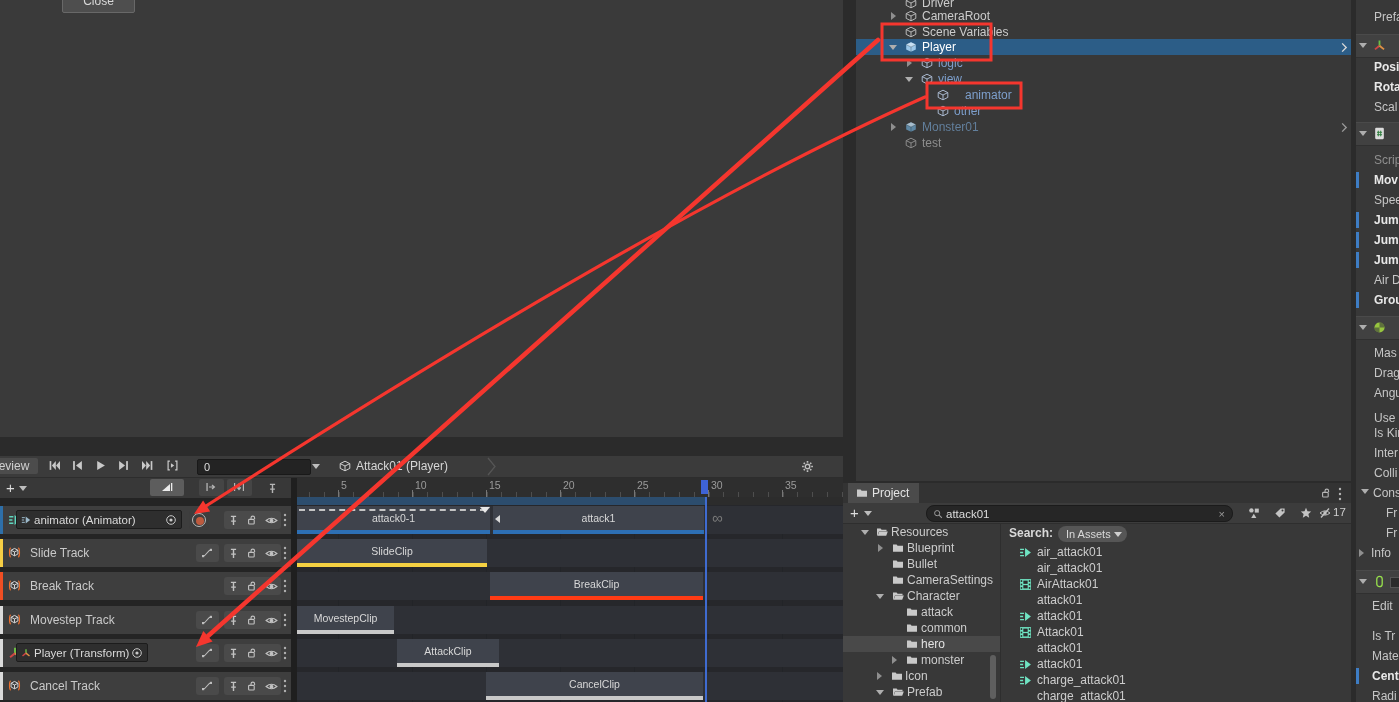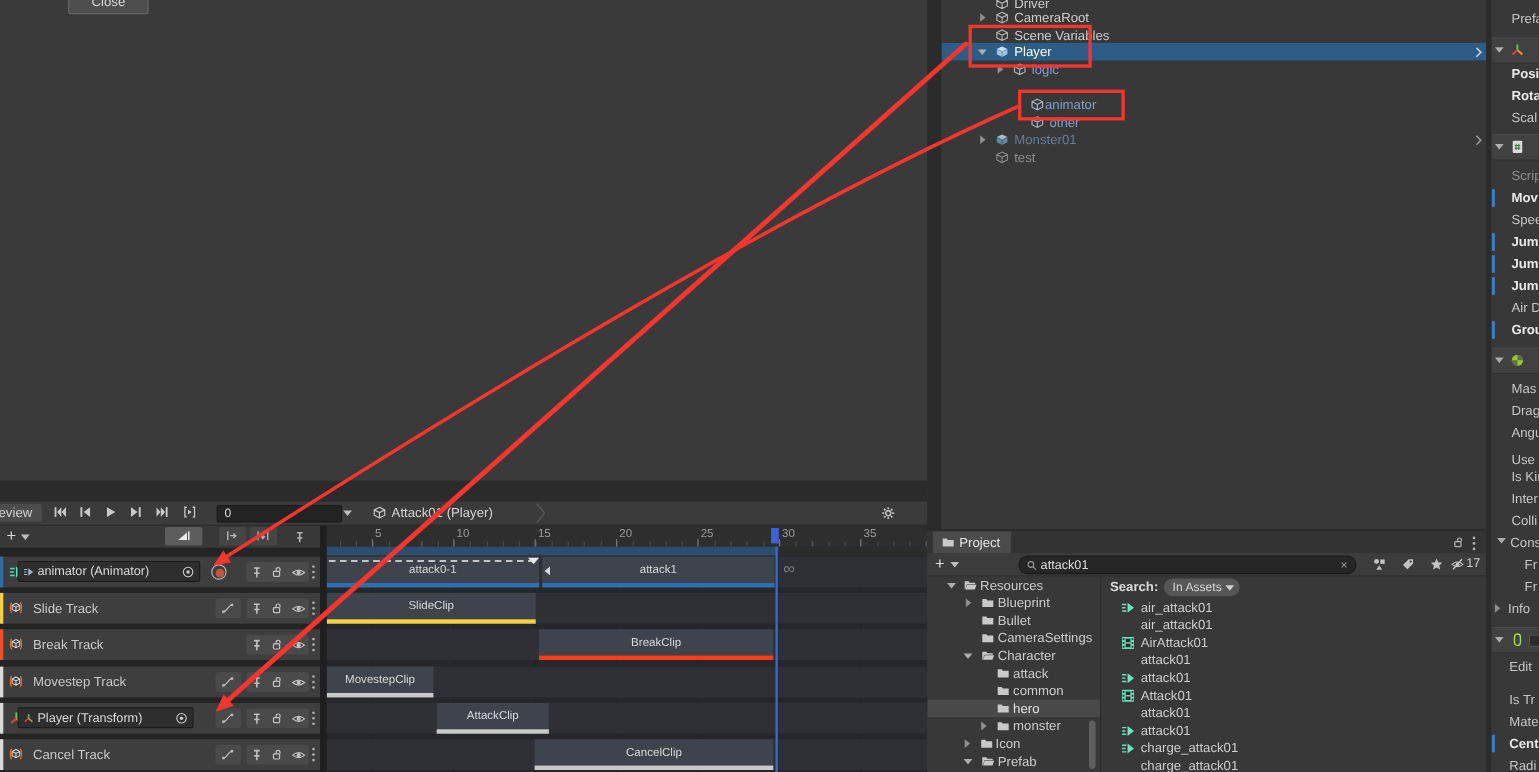--- a/index.html
+++ b/index.html
@@ -287,25 +287,32 @@
     <div class="hrow sel" style="top:39px">
       <span class="tri d" style="left:33px"></span>
       <svg class="ic" style="left:49px;top:2px;width:12px;height:12px;color:#9cc7e8">
           <use href="#s-cubef"></use>
         </svg>
       <span class="hlbl" style="left:66px;color:#ffffff">Player</span>
       <svg class="ic" style="left:484px;top:3px;width:8px;height:11px;color:#d8d8d8">
           <use href="#s-chev"></use>
         </svg>
     </div>
+    <div class="hrow" style="top:71px">
+      <span class="tri d" style="left:49px"></span>
+      <svg class="ic" style="left:65px;top:2px;width:12px;height:12px;color:#a9b8cf">
+          <use href="#s-cube"></use>
+        </svg>
+      <span class="hlbl" style="left:82px;color:#7d9fcc">view</span>
+    </div>
     <div class="hrow" style="top:87px">
       <svg class="ic" style="left:81px;top:2px;width:12px;height:12px;color:#a9b8cf">
           <use href="#s-cube"></use>
         </svg>
-      <span class="hlbl" style="left:94px;color:#7d9fcc">animator</span>
+      <span class="hlbl" style="left:109px;color:#7d9fcc">animator</span>
     </div>
     <div class="hrow" style="top:103px">
       <svg class="ic" style="left:81px;top:2px;width:12px;height:12px;color:#a9b8cf">
           <use href="#s-cube"></use>
         </svg>
       <span class="hlbl" style="left:98px;color:#7d9fcc">other</span>
     </div>
     <div class="hrow" style="top:119px">
       <span class="tri r" style="left:35px"></span>
       <svg class="ic" style="left:49px;top:2px;width:12px;height:12px;color:#5e87a4">
@@ -612,21 +619,21 @@
         <svg class="ic dots" style="width:4px;height:14px;top:7px;color:#b0b0b0">
             <use href="#s-dots"></use>
           </svg>
       </div>
 
       <div class="trackhead" style="top:161px">
         <span class="strip" style="background:#dadada"></span>
         <svg class="ic" style="left:8px;top:7px;width:14px;height:14px">
             <use href="#s-axes"></use>
           </svg>
-        <div class="objfield" style="width:160px">
+        <div class="objfield" style="width:132px">
           <svg style="width:10px;height:10px;margin-left:4px;flex:none;overflow:visible">
               <use href="#s-axes"></use>
             </svg>
           <span class="olbl">Player (Transform)</span>
           <svg style="width:12px;height:12px;margin-right:4px;flex:none;overflow:visible">
               <use href="#s-target"></use>
             </svg>
         </div>
         <div class="sqbtn">
             <svg class="ic" style="left:5px;top:3px;width:12px;height:12px;color:#bdbdbd">

